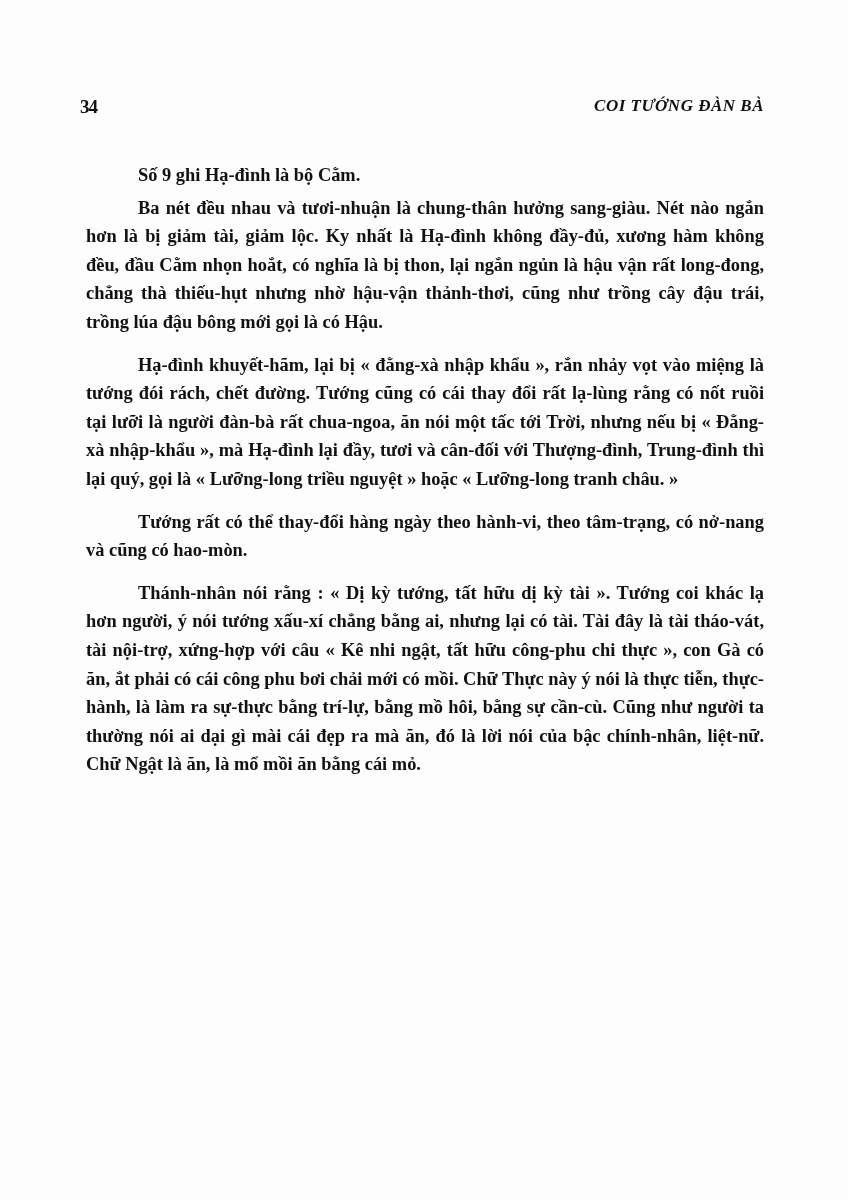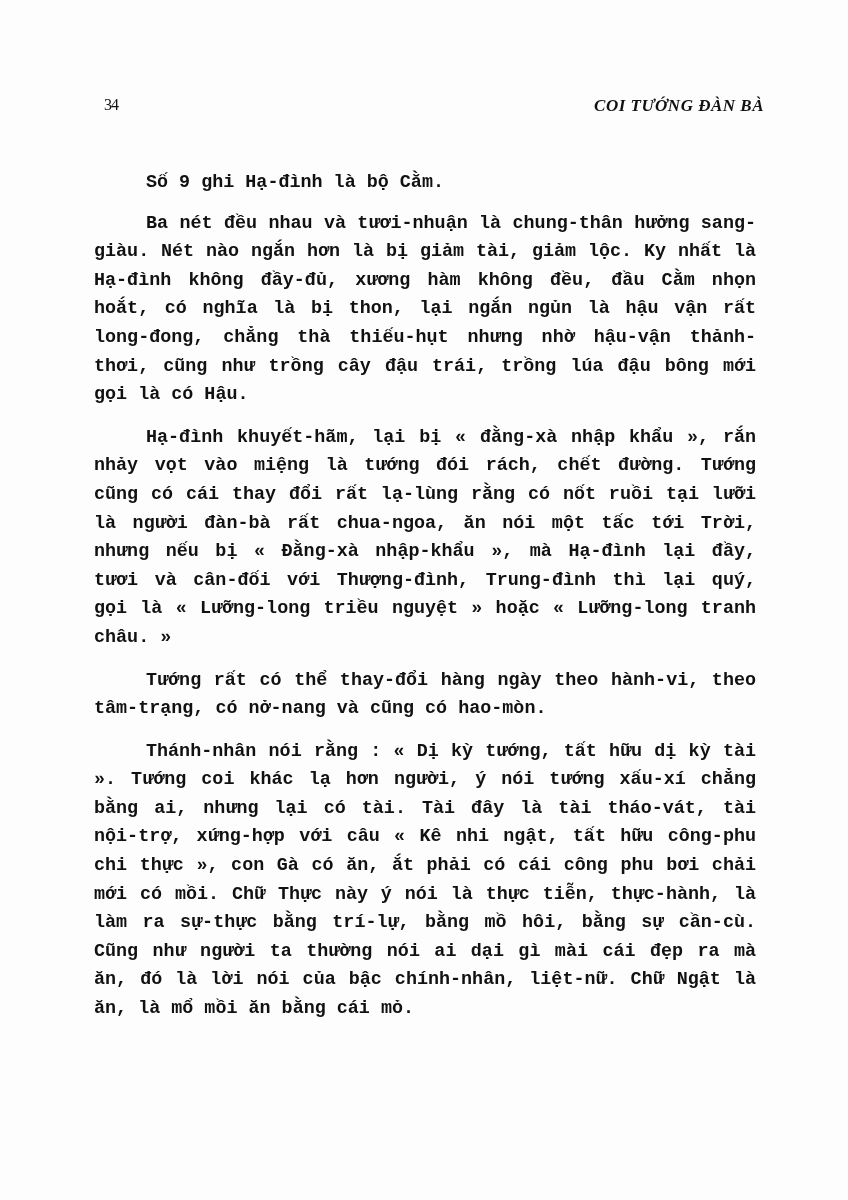--- a/index.html
+++ b/index.html
@@ -15,38 +15,37 @@
     position: absolute;
     left: 0; top: 0; width: 848px; height: 1200px;
     background: #fdfdfd;
   }
   .header {
     position: absolute;
     left: 80px; top: 96px; width: 688px; height: 28px;
   }
   .page-number {
     position: absolute; left: 0; top: 0;
-    font-weight: normal; font-size: 16px; letter-spacing: -1px; margin-left: 24px;
+    font-weight: bold; font-size: 19px; letter-spacing: -1px;
   }
   .running-title {
     position: absolute; right: 4px; top: 0;
     font-weight: bold; font-size: 17px; letter-spacing: 0.5px; font-style: italic;
   }
   .body-text {
     position: absolute;
     left: 82px; top: 157px; width: 686px;
     font-weight: bold;
     font-size: 18.4px;
     line-height: 28.6px;
     text-align: justify;
   }
   .para {
-    margin: 12px;
+    margin: 4px;
     text-indent: 52px;
-    font-family: Liberation Mono, monospace;
   }
   .para.gap { margin-top: 14px; }
   .para.first { margin-bottom: 3px; }
 </style>
 </head>
 <body>
 
 <div class="page">
   <div class="header">
     <span class="page-number">34</span>

